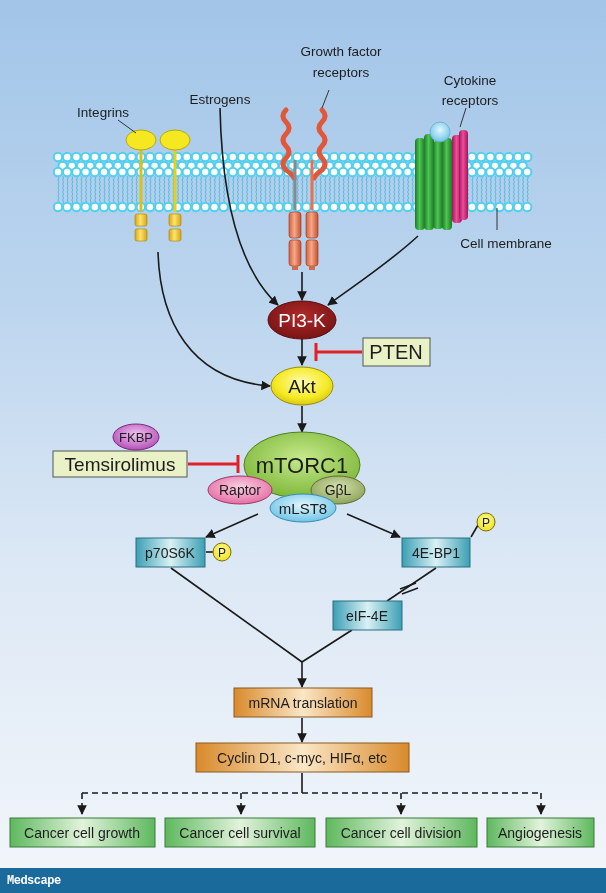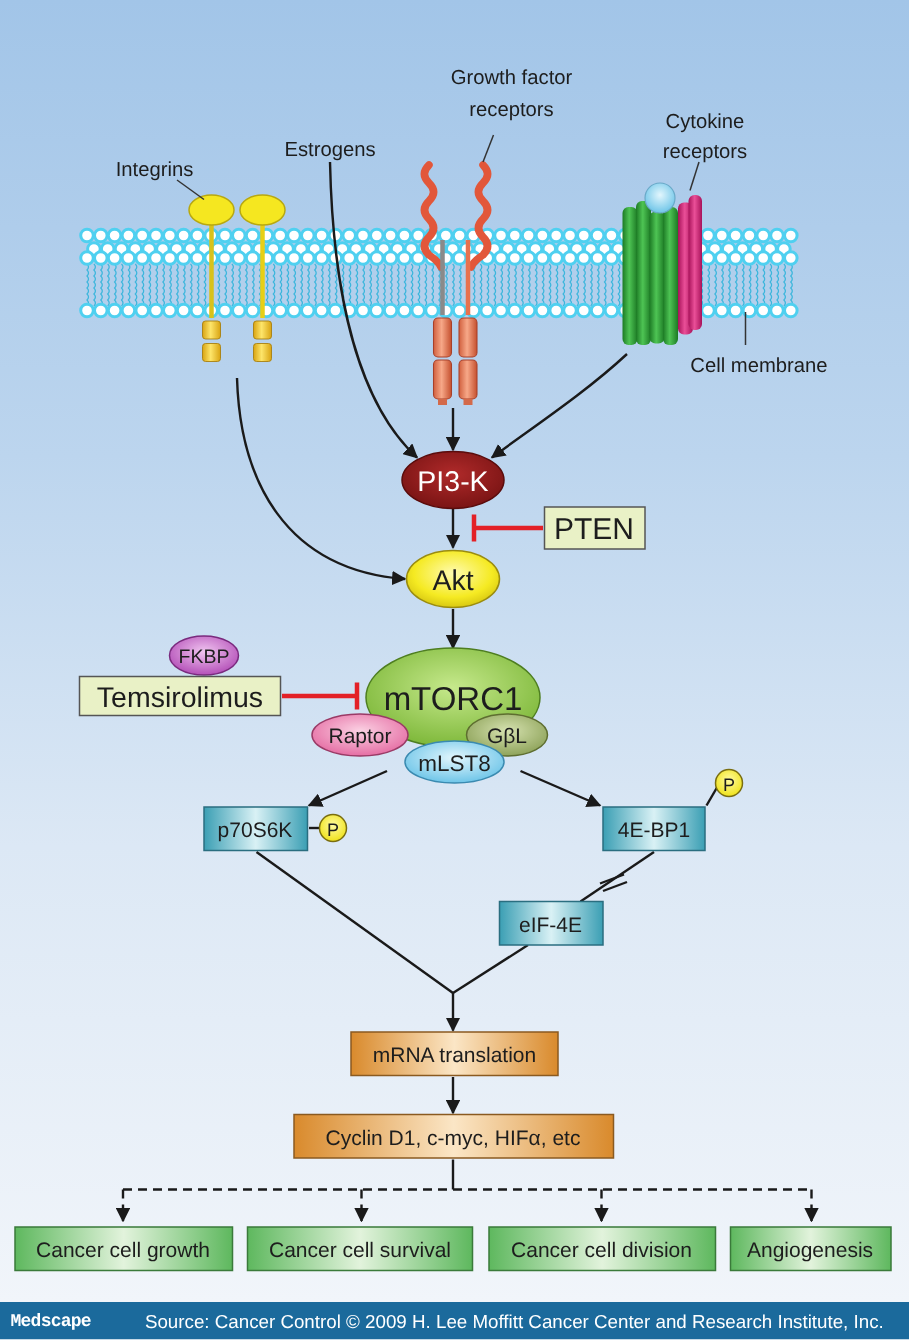--- a/index.html
+++ b/index.html
@@ -569,14 +569,13 @@
     <text class="lbl" x="341" y="77" text-anchor="middle" font-size="13.5">receptors</text>
     <text class="lbl" x="470" y="85" text-anchor="middle" font-size="13.5">Cytokine</text>
     <text class="lbl" x="470" y="105" text-anchor="middle" font-size="13.5">receptors</text>
     <text class="lbl" x="506" y="248" text-anchor="middle" font-size="13.5">Cell membrane</text>
   </g>
 </svg>
 </div>
 
 <div id="footer">
   <span class="brand">Medscape</span>
-  <span class="source">Source: Cancer Control © 2009 H. Lee Moffitt Cancer Center and Research Institute, Inc.</span>
 </div>
 
 </body></html>

